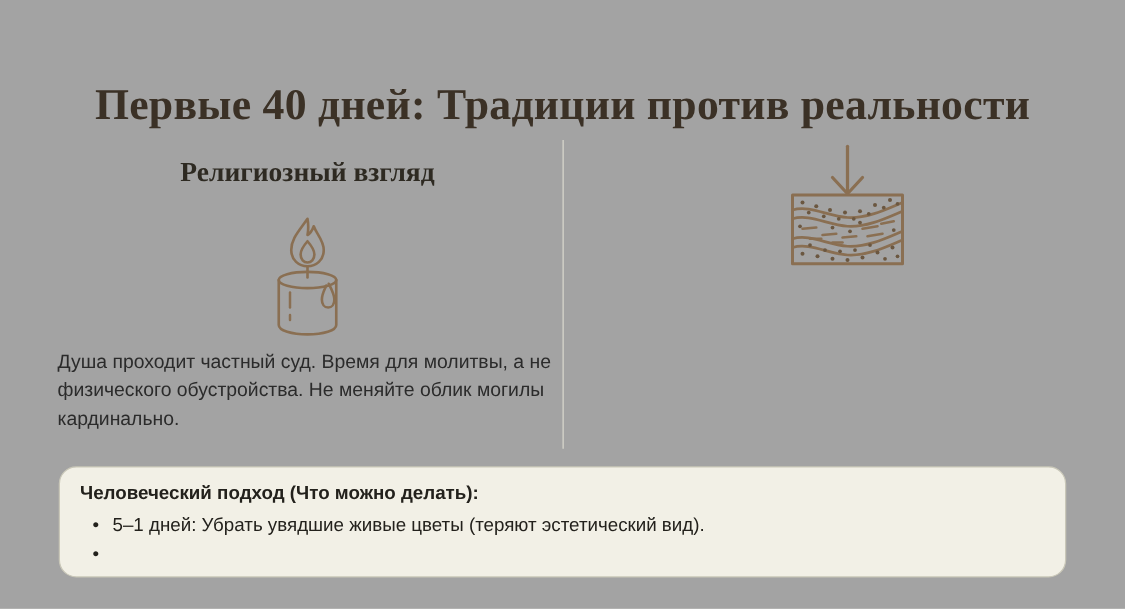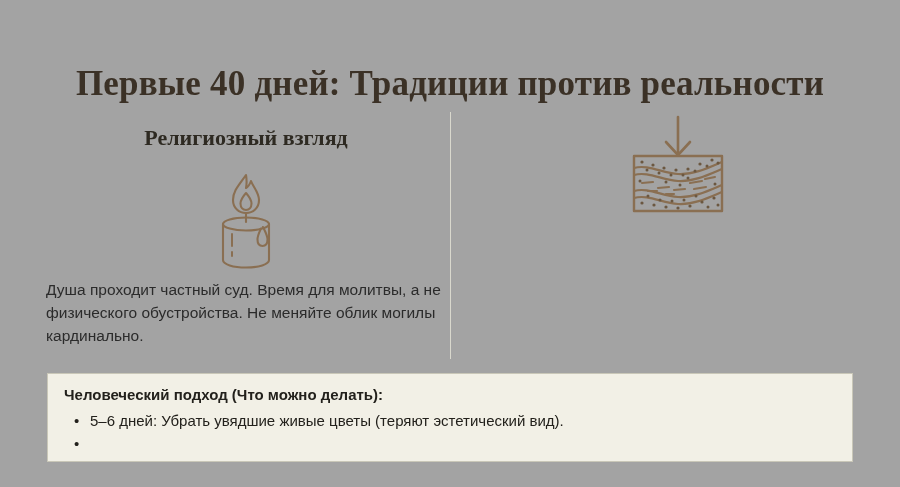--- a/index.html
+++ b/index.html
@@ -94,21 +94,21 @@
 
   
   .callout {
     position: absolute;
     left: 47px;
     top: 373px;
     width: 806px;
     height: 89px;
     background: #f2f0e6;
     border: 1px solid #c9c7b8;
-    border-radius: 0;
+    border-radius: 14px;
     box-sizing: border-box;
     padding: 11px 20px 0 16px;
   }
   .callout-title {
     font-size: 15px;
     font-weight: bold;
     color: #23211c;
     line-height: 20px;
     margin: 0 0 4px 0;
   }
@@ -244,21 +244,21 @@
       </div>
 
     </div>
   </div>
 
   <div class="callout">
     <div class="callout-title">Человеческий подход (Что можно делать):</div>
     <ul class="callout-list">
       <li>
         <span class="bullet">•</span>
-        <span>5–6 дней: Убрать увядшие живые цветы (теряют эстетический вид).</span>
+        <span>5–1 дней: Убрать увядшие живые цветы (теряют эстетический вид).</span>
       </li>
       <li>
         <span class="bullet">•</span>
       </li>
     </ul>
   </div>
 
 </div>
 
 </body></html>

